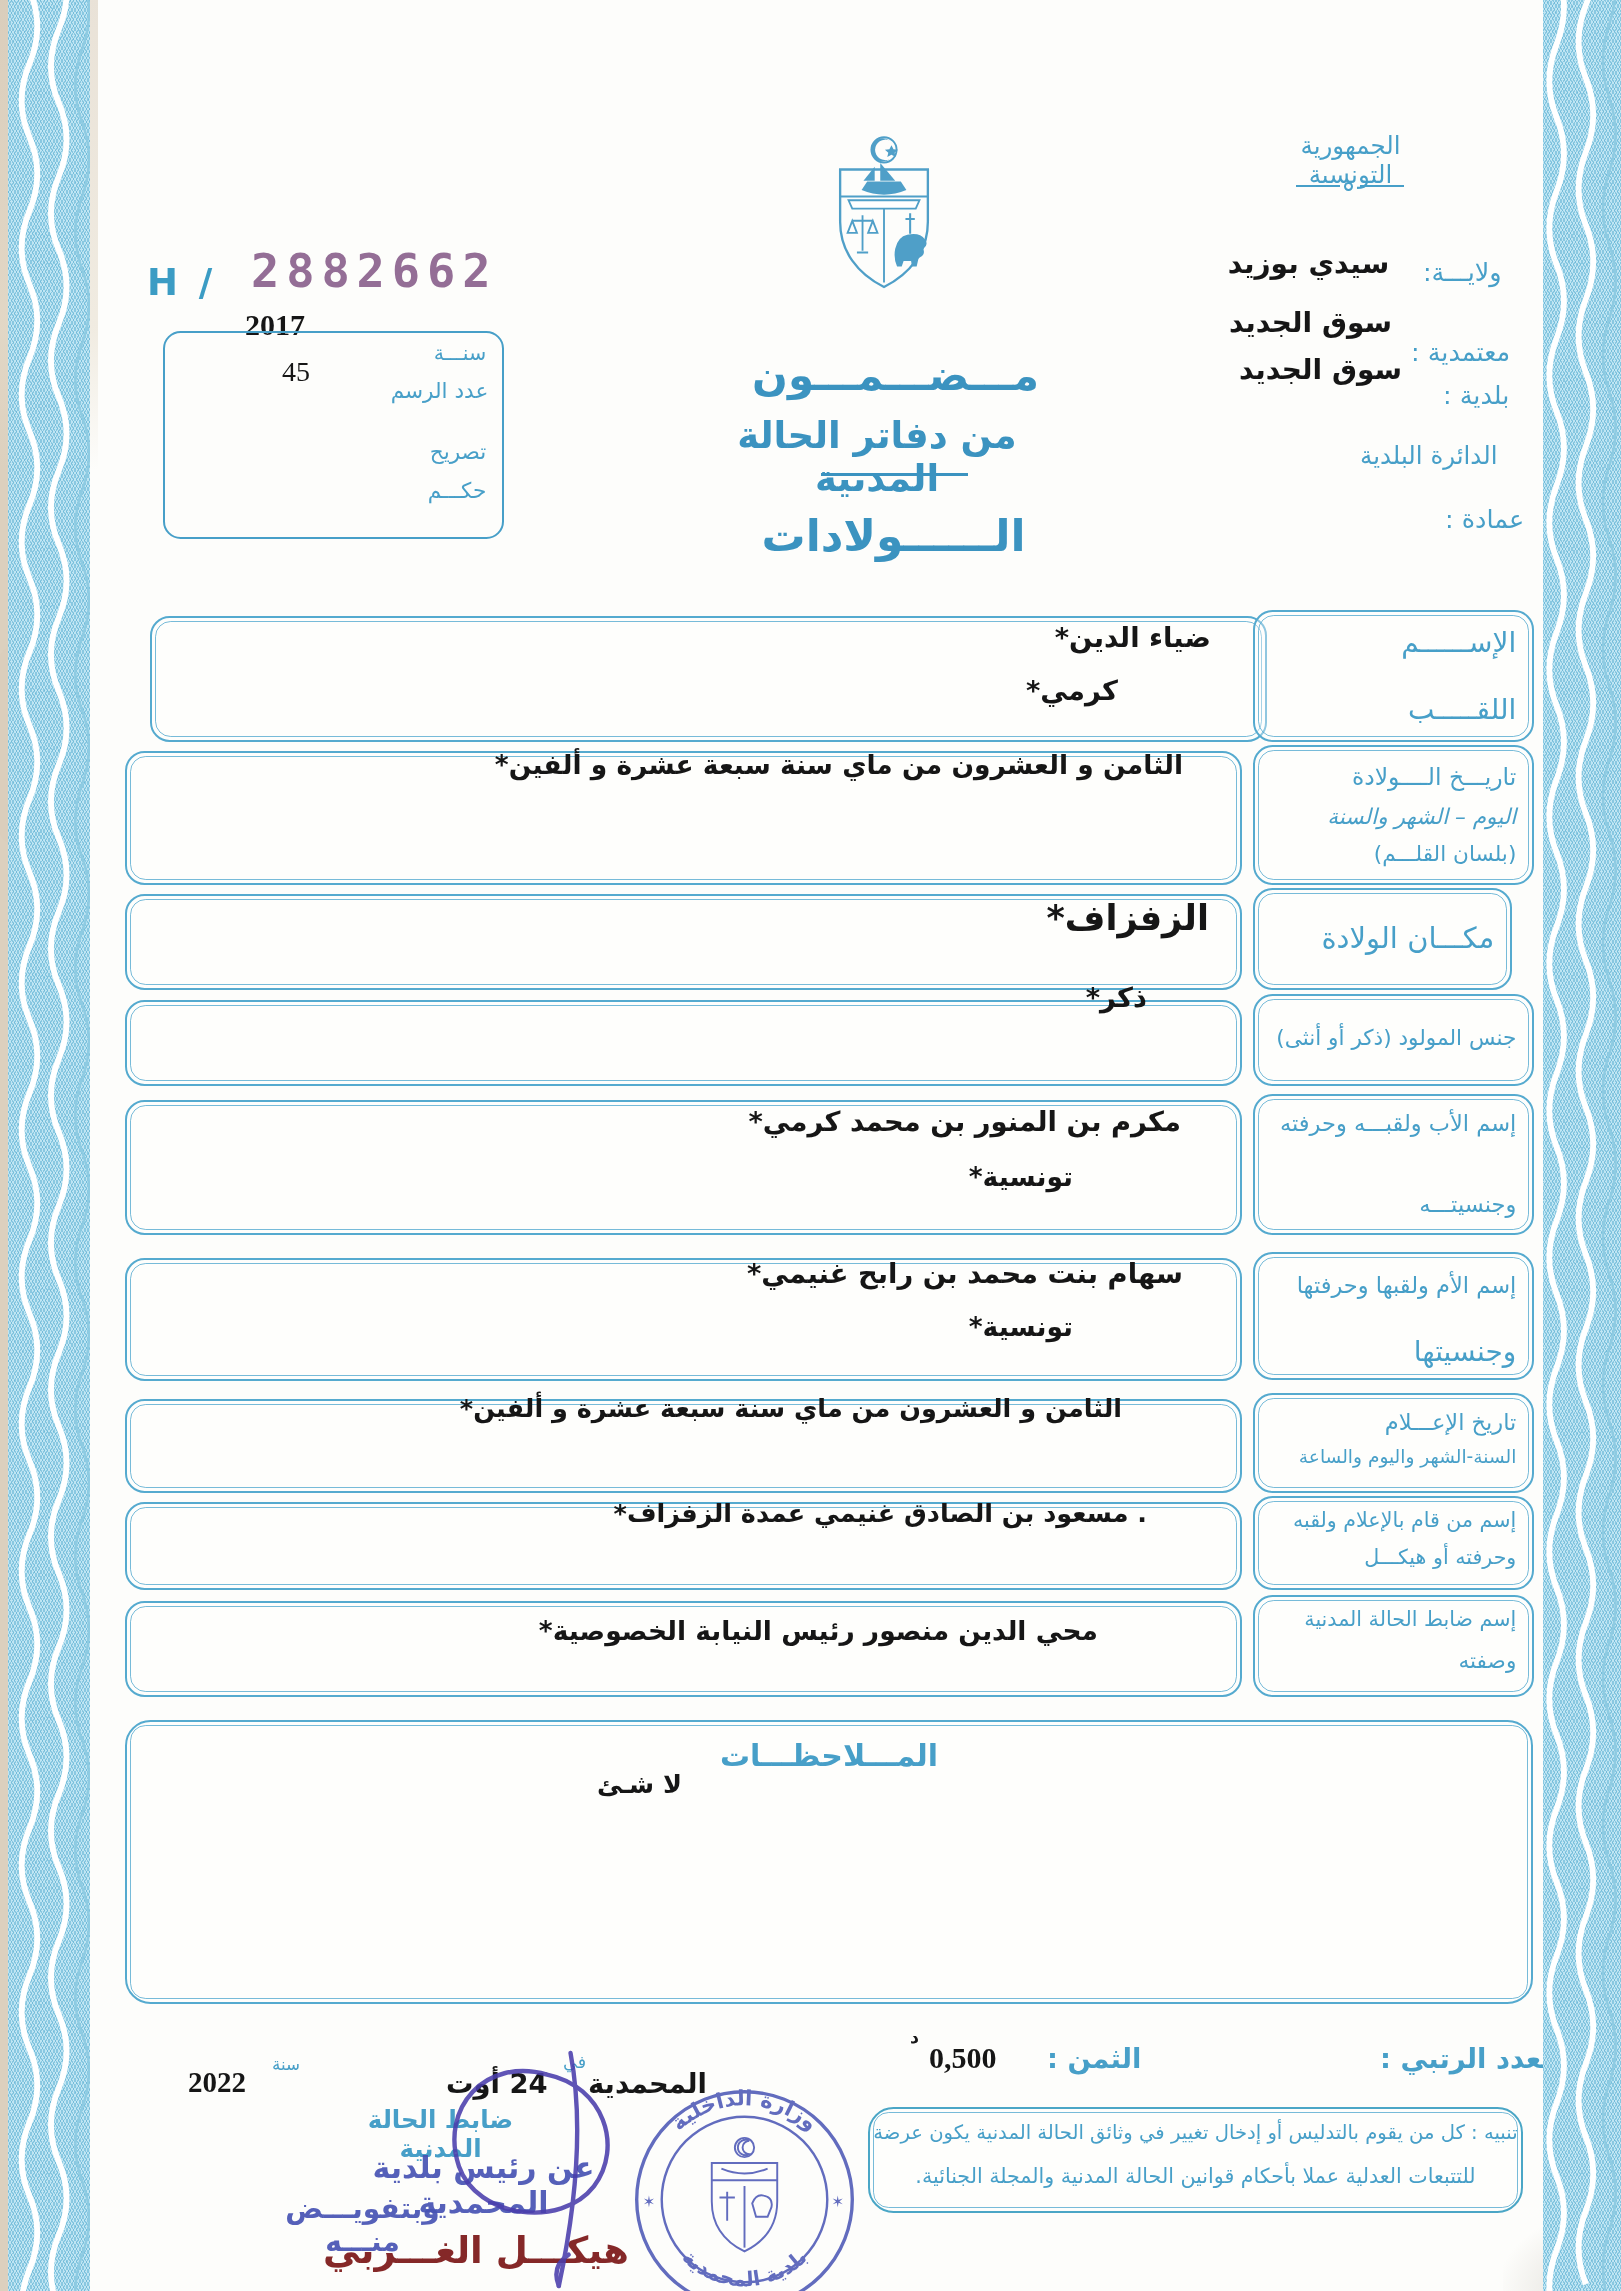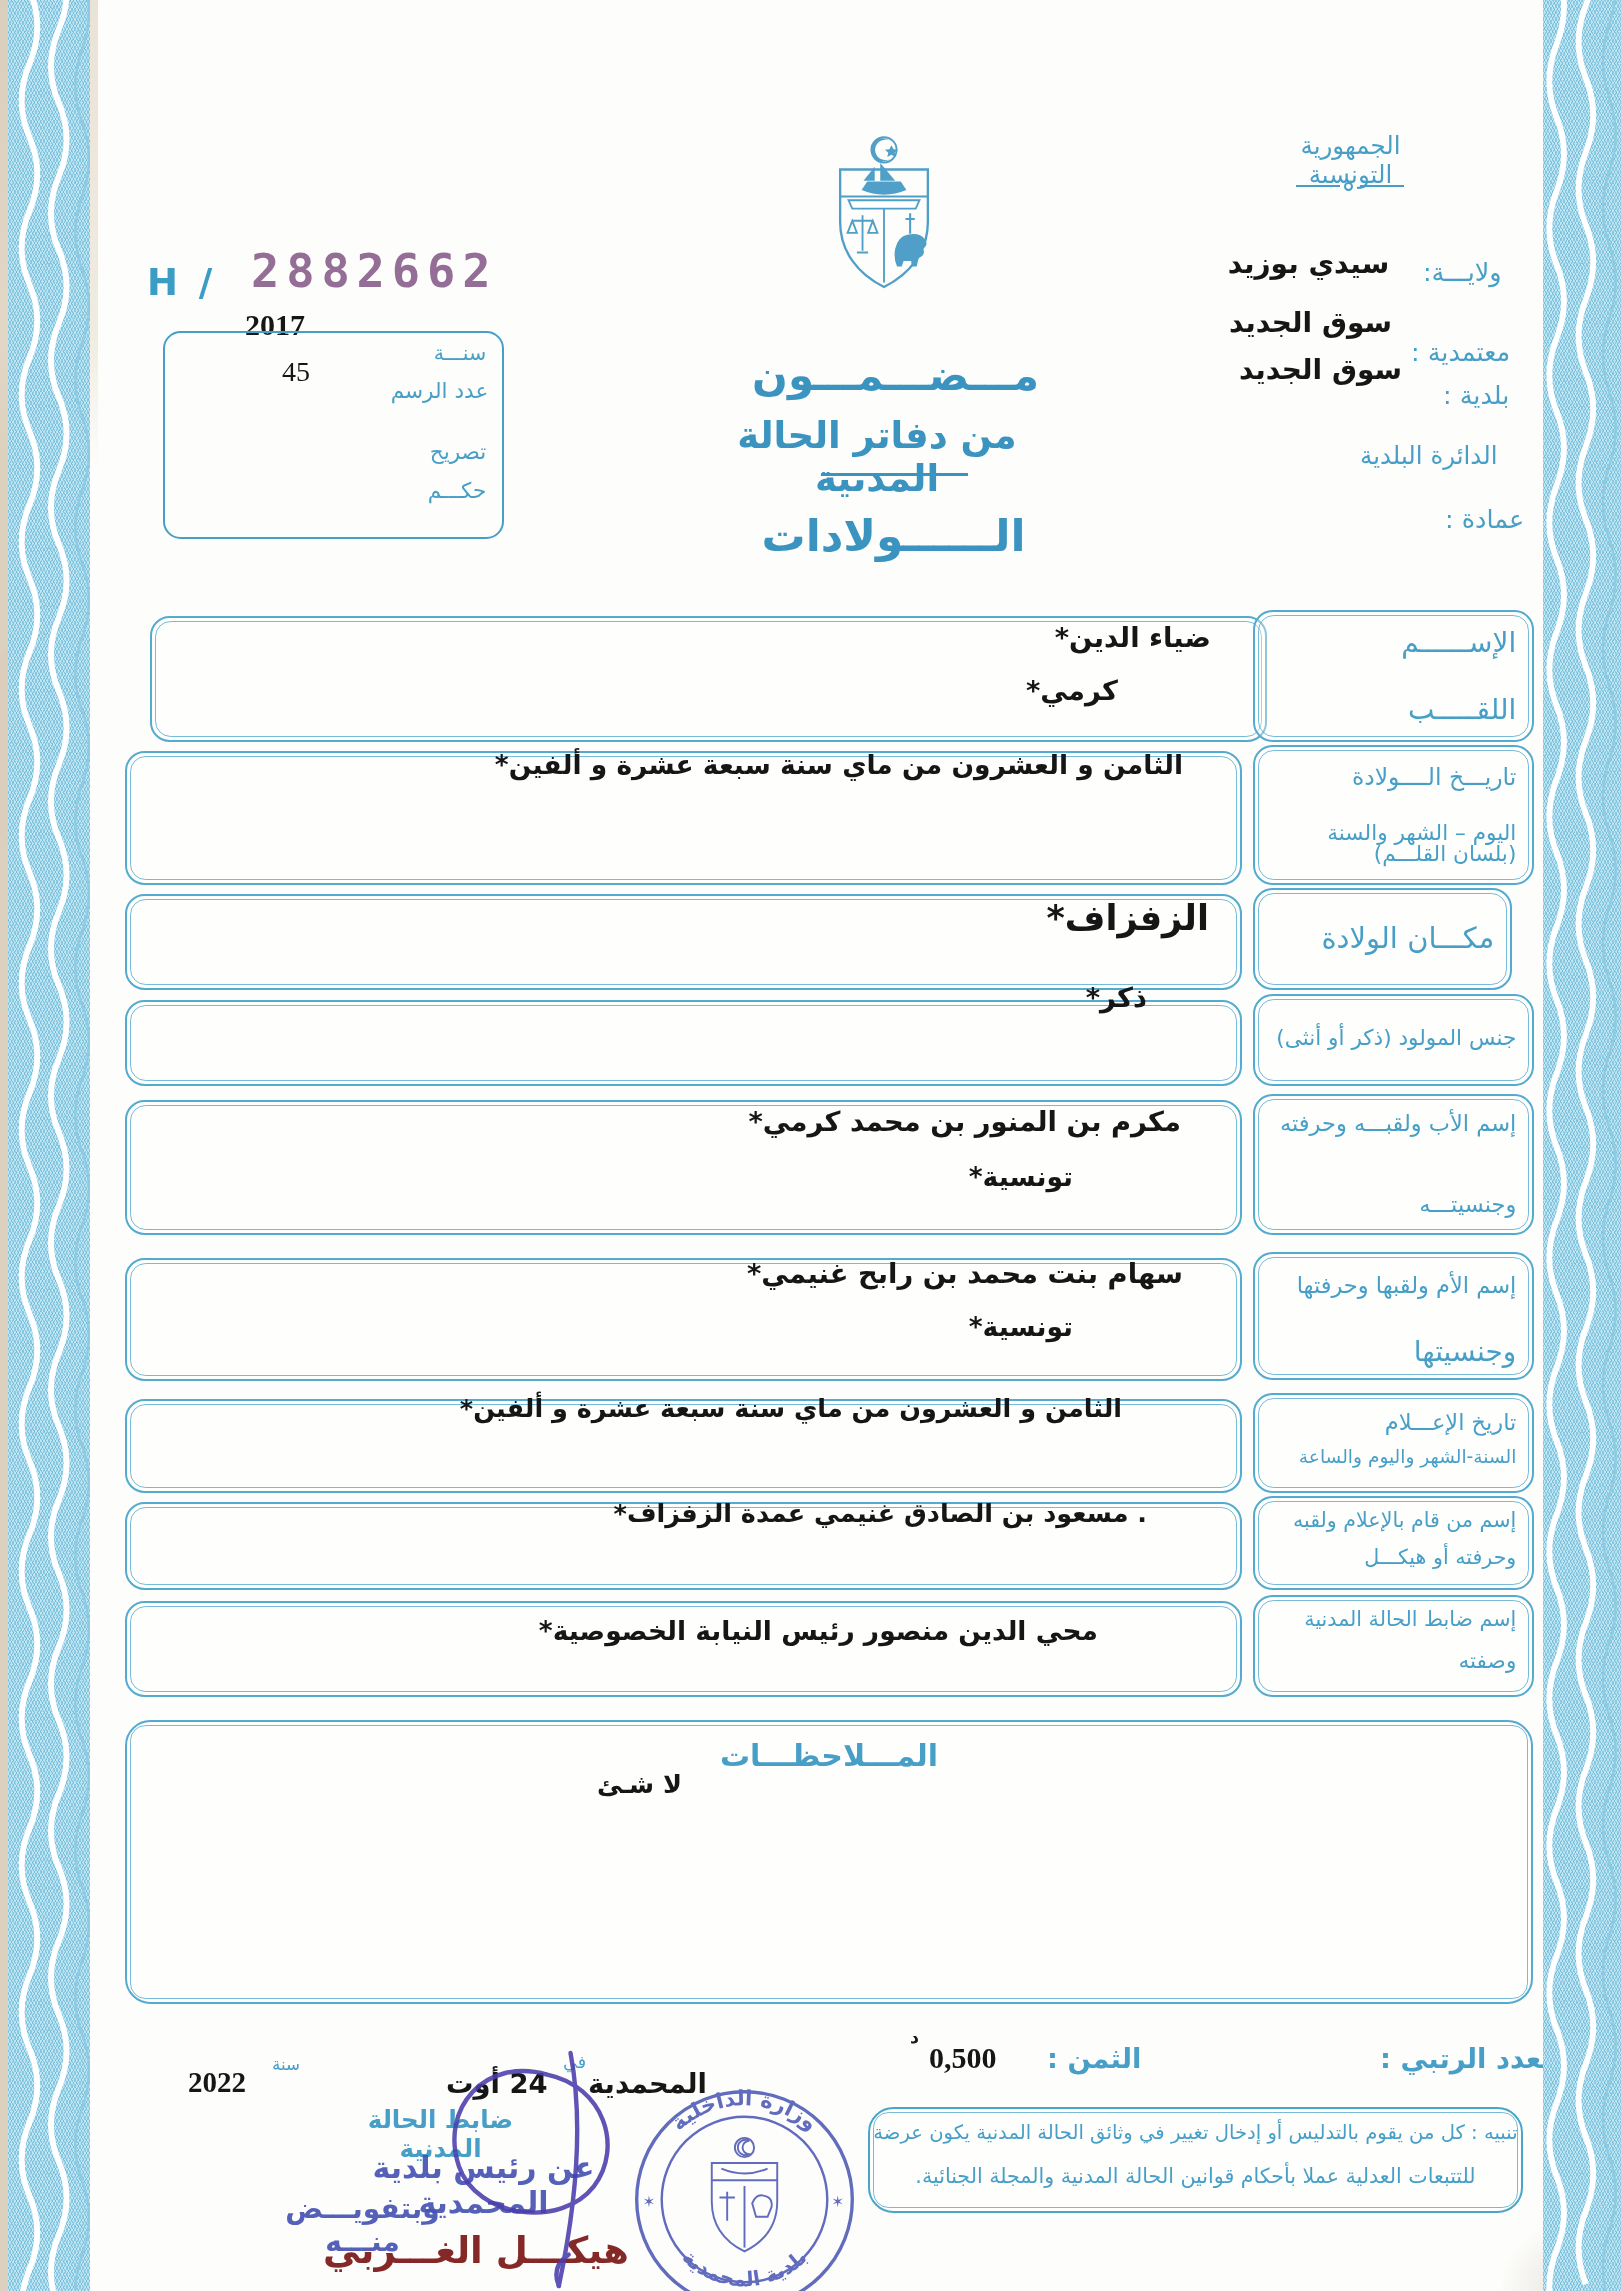--- a/index.html
+++ b/index.html
@@ -141,21 +141,21 @@
   <div class="box" style="left:1253px;top:610px;width:281px;height:132px;">
     <span class="lblline ar" style="top:13.7px;font-size:28px;">الإســــــم</span>
     <span class="lblline ar" style="bottom:13.7px;font-size:28px;">اللقـــــب</span>
   </div>
 
   <div class="box" style="left:125px;top:751px;width:1117px;height:134px;">
     <span class="valline ar" style="right:57px;top:-3.9px;font-size:26.5px;">الثامن و العشرون من ماي سنة سبعة عشرة و ألفين*</span>
   </div>
   <div class="box" style="left:1253px;top:745px;width:281px;height:140px;">
     <span class="lblline ar" style="top:15.7px;font-size:23.5px;">تاريـــخ الــــولادة</span>
-    <span class="lblline ar" style="top:73px;font-size:21.6px;">اليوم – الشهر والسنة</span>
+    <span class="lblline ar" style="top:57px;font-size:21.6px;font-style:italic;">اليوم – الشهر والسنة</span>
     <span class="lblline ar" style="top:94px;font-size:21.6px;">(بلسان القلـــم)</span>
   </div>
 
   <div class="box" style="left:125px;top:894px;width:1117px;height:96px;">
     <span class="valline ar" style="right:31px;top:2px;font-size:35px;margin-left:36px;">الزفزاف*</span>
   </div>
   <div class="box" style="left:1253px;top:888px;width:259px;height:102px;">
     <span class="lblline ar" style="top:31px;font-size:29px;">مكـــان الولادة</span>
   </div>
 

